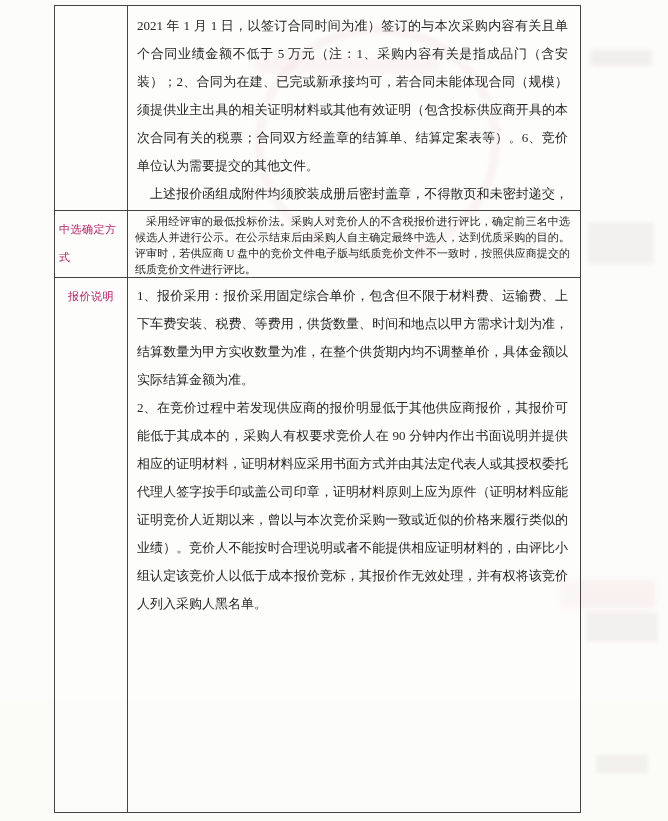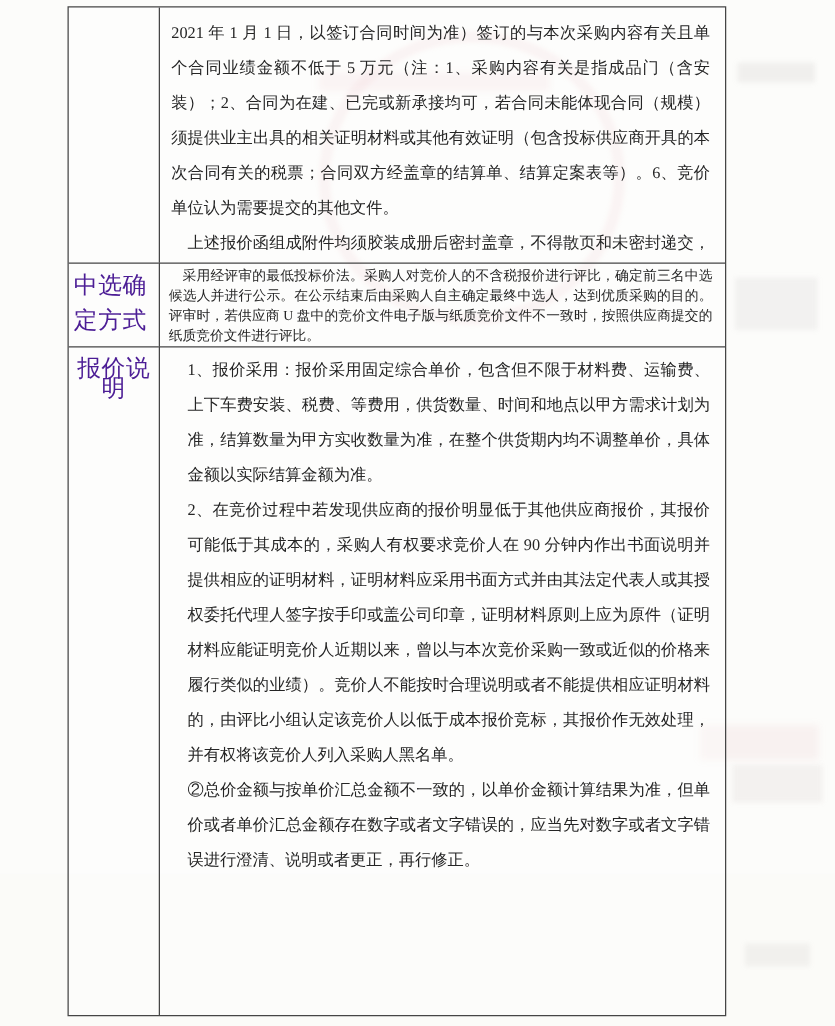--- a/index.html
+++ b/index.html
@@ -25,35 +25,35 @@
     display: grid;
     grid-template-columns: 72px 1fr;
     grid-template-rows: 204px 67px 1fr;
     background: rgba(255,255,255,0.35);
   }
   .cell { overflow: hidden; }
   .text-cell { border-left: 1px solid #454545; }
   .row2-cell, .row3-cell { border-top: 1px solid #454545; }
 
   .label-cell {
-    font-size: 19px;
+    font-size: 11px;
     letter-spacing: 0.5px;
-    color: #4c1d95;
+    color: #be185d;
   }
   .label-row2 { padding: 4px 2px 0 4px; line-height: 28px; }
   .label-row3 { padding: 10px 0 0 0; text-align: center; line-height: 16px; }
 
   .body-text {
     font-size: 13px;
     text-align: justify;
     color: #252525;
   }
   .row1-text { padding: 6px 12px 0 9px; line-height: 28px; }
   .row2-text { padding: 2px 10px 0 7px;  line-height: 16px; font-size: 11px; }
-  .row3-text { padding: 4px 12px 0 22px;  line-height: 28px; }
+  .row3-text { padding: 4px 12px 0 9px;  line-height: 28px; }
   .indent-1 { text-indent: 1em; }
 
   
   .artifact { position: absolute; pointer-events: none; }
   .stamp-ring {
     left: 255px; top: 25px;
     width: 245px; height: 235px;
     border: 9px solid rgba(226, 158, 170, 0.14);
     border-radius: 50%;
     filter: blur(1.5px);
@@ -116,18 +116,17 @@
     <div class="cell text-cell body-text row2-text row2-cell">
       <p class="indent-1">采用经评审的最低投标价法。采购人对竞价人的不含税报价进行评比，确定前三名中选候选人并进行公示。在公示结束后由采购人自主确定最终中选人，达到优质采购的目的。评审时，若供应商 U 盘中的竞价文件电子版与纸质竞价文件不一致时，按照供应商提交的纸质竞价文件进行评比。</p>
     </div>
 
     <div class="cell label-cell label-row3 row3-cell">
       <span>报价说明</span>
     </div>
     <div class="cell text-cell body-text row3-text row3-cell">
       <p>1、报价采用：报价采用固定综合单价，包含但不限于材料费、运输费、上下车费安装、税费、等费用，供货数量、时间和地点以甲方需求计划为准，结算数量为甲方实收数量为准，在整个供货期内均不调整单价，具体金额以实际结算金额为准。</p>
       <p>2、在竞价过程中若发现供应商的报价明显低于其他供应商报价，其报价可能低于其成本的，采购人有权要求竞价人在 90 分钟内作出书面说明并提供相应的证明材料，证明材料应采用书面方式并由其法定代表人或其授权委托代理人签字按手印或盖公司印章，证明材料原则上应为原件（证明材料应能证明竞价人近期以来，曾以与本次竞价采购一致或近似的价格来履行类似的业绩）。竞价人不能按时合理说明或者不能提供相应证明材料的，由评比小组认定该竞价人以低于成本报价竞标，其报价作无效处理，并有权将该竞价人列入采购人黑名单。</p>
-      <p>②总价金额与按单价汇总金额不一致的，以单价金额计算结果为准，但单价或者单价汇总金额存在数字或者文字错误的，应当先对数字或者文字错误进行澄清、说明或者更正，再行修正。</p>
 
     </div>
 
   </div>
 </div>
 
 </body></html>

